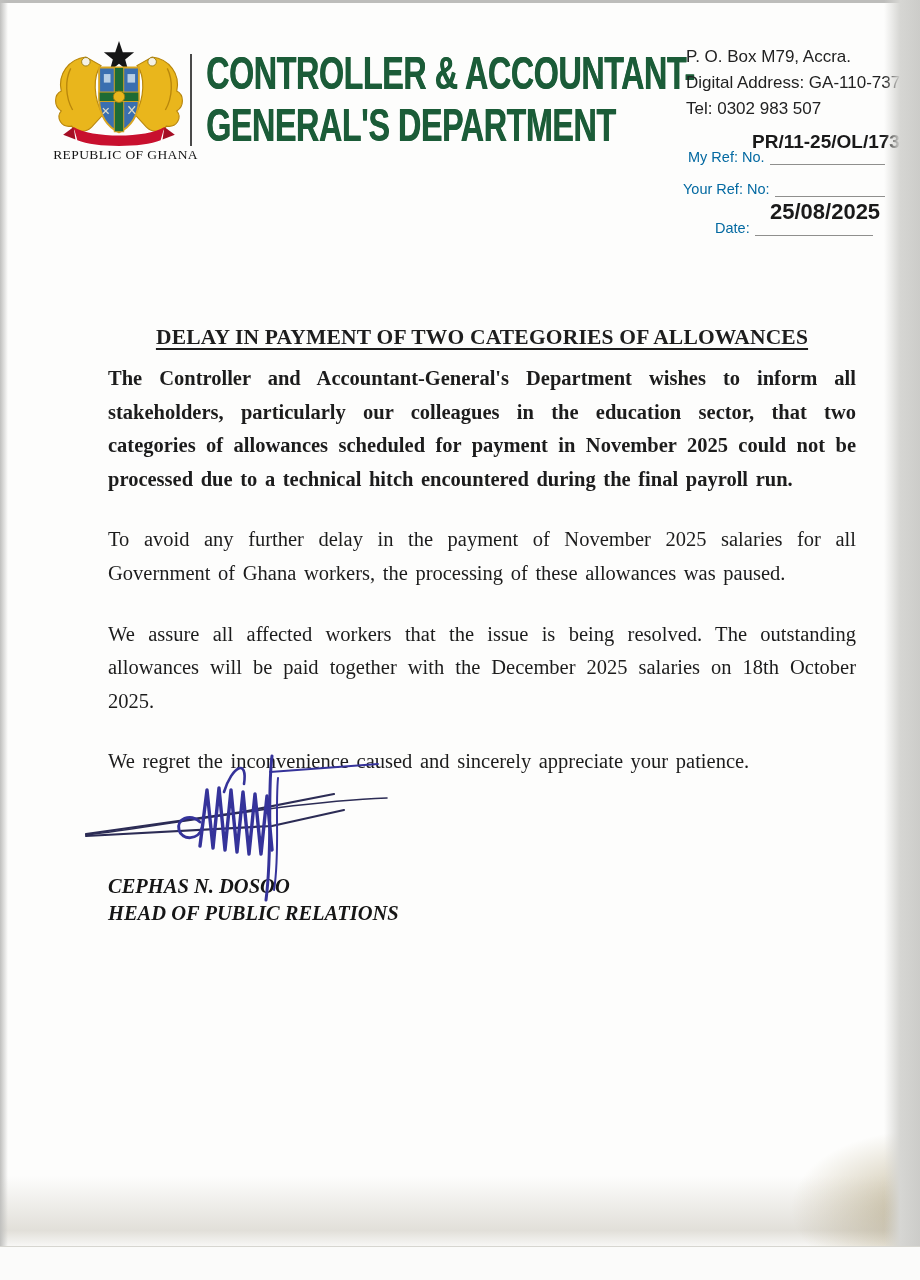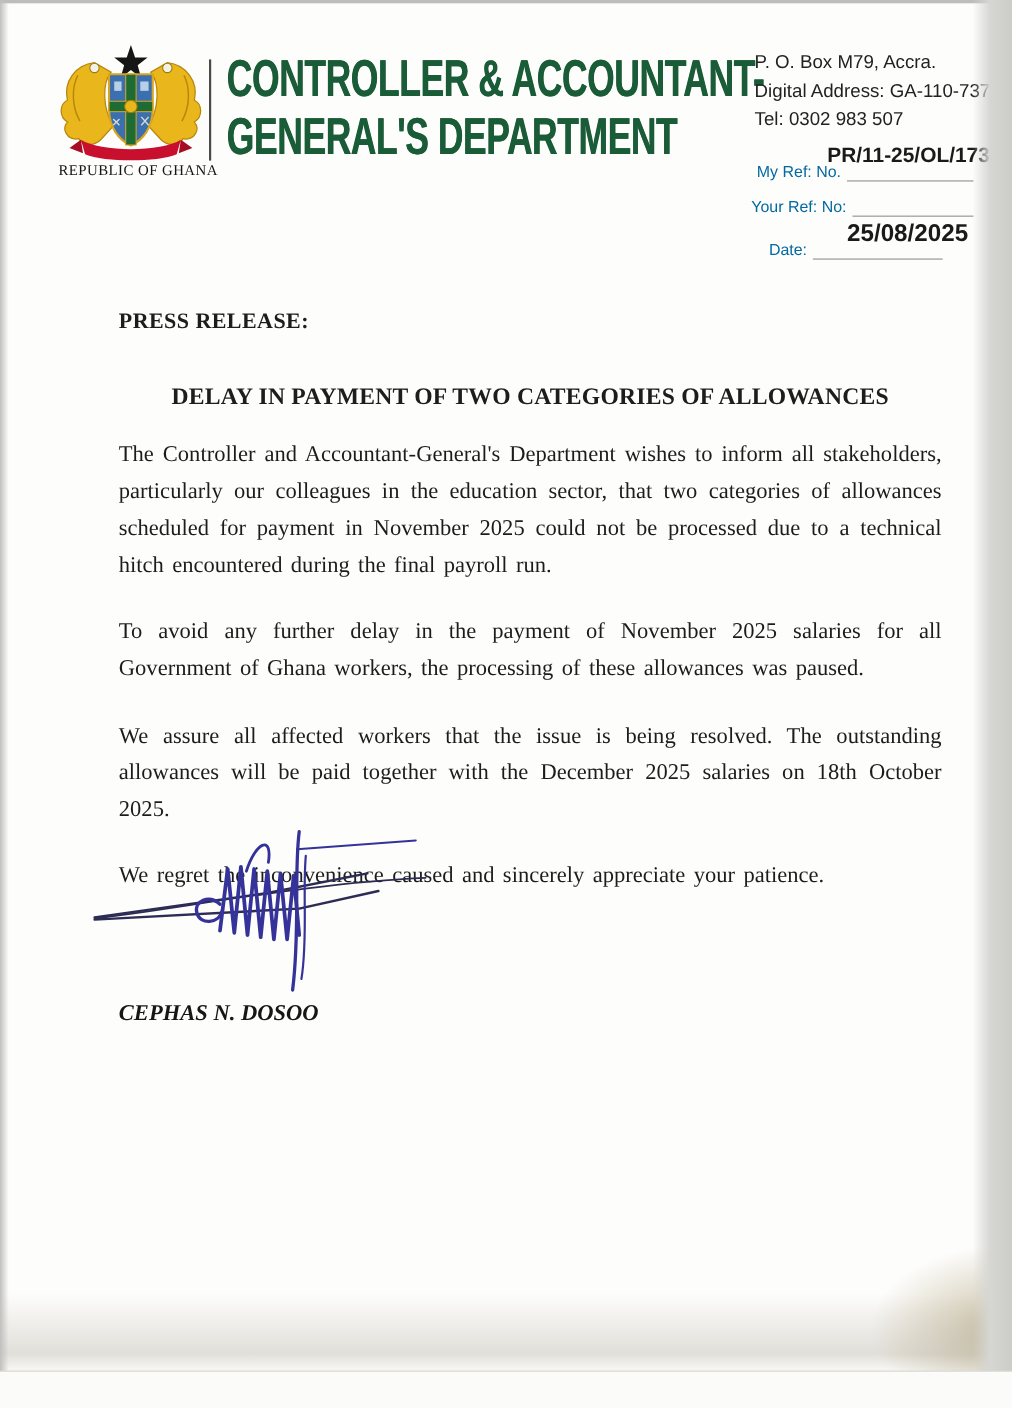--- a/index.html
+++ b/index.html
@@ -45,34 +45,34 @@
   .ref-value { position:absolute; z-index:2; font-family:"Liberation Sans", sans-serif; font-weight:700; color:#1a1a1a; white-space:nowrap; }
   .my-ref-value  { left:752px; top:131px; font-size:19px; }
   .date-value    { left:770px; top:199px; font-size:22px; }
   .ref-row {
     position:absolute; display:flex; align-items:flex-end; z-index:2;
     font-family:"Liberation Sans", sans-serif; font-size:14.5px; color:#0369a1; white-space:nowrap;
   }
   .ref-row .ref-line { flex:1; height:15px; margin-left:5px; border-bottom:1.4px solid #8f8f8d; }
   .ref-row.my   { left:688px; top:149px; width:197px; }
   .ref-row.your { left:683px; top:181px; width:202px; }
-  .ref-row.date { left:699px; top:220px; width:158px;justify-content:center; }
+  .ref-row.date { left:715px; top:220px; width:158px;justify-content:center; }
 
   
   .content { position:absolute; left:108px; top:281px; width:748px; z-index:2; }
   .kicker { font-weight:700; font-size:20px; letter-spacing:0.4px; }
   .doc-title {
     margin-top:44px; text-align:center; font-weight:700; font-size:21.5px; letter-spacing:0.2px;
-    text-decoration-thickness:2px; text-underline-offset:4px;
+    text-decoration:underline; text-decoration-thickness:2px; text-underline-offset:4px;
   }
   .content p {
     margin:27px 0 0 0; font-size:20.5px; line-height:1.64;
     text-align:justify; word-spacing:2.5px; color:#1c1c1c;
   }
-  .content p.first { margin-top:24px; }
+  .content p.first { margin-top:12px;font-weight:bold; }
   .content p.last-line { text-align:left; }
   .signatory { margin-top:94px; font-weight:700; font-size:20.5px; line-height:1.3; color:#161616;font-style:italic; }
   .signatory div { white-space:nowrap; }
 
   
   .signature { position:absolute; left:82px; top:750px; z-index:3; }
 </style>
 </head>
 <body>
 
@@ -136,29 +136,29 @@
     <span class="ref-line"></span>
   </div>
 
   <div class="ref-value date-value">25/08/2025</div>
   <div class="ref-row date">
     <span>Date:</span>
     <span class="ref-line"></span>
   </div>
 
   <div class="content">
-    <div class="kicker">PRESS RELEASE:</div>
     <div class="doc-title">DELAY IN PAYMENT OF TWO CATEGORIES OF ALLOWANCES</div>
     <p class="first">The Controller and Accountant-General's Department wishes to inform all stakeholders, particularly our colleagues in the education sector, that two categories of allowances scheduled for payment in November 2025 could not be processed due to a technical hitch encountered during the final payroll run.</p>
     <p>To avoid any further delay in the payment of November 2025 salaries for all Government of Ghana workers, the processing of these allowances was paused.</p>
     <p>We assure all affected workers that the issue is being resolved. The outstanding allowances will be paid together with the December 2025 salaries on 18th October 2025.</p>
     <p class="last-line">We regret the inconvenience caused and sincerely appreciate your patience.</p>
 
     <div class="signatory">
       <div>CEPHAS N. DOSOO</div>
+      <div>HEAD OF PUBLIC RELATIONS</div>
     </div>
   </div>
 
   <div class="signature">
     <svg width="310" height="155" viewBox="0 0 310 155" xmlns="http://www.w3.org/2000/svg" fill="none" stroke="#35339a" stroke-linecap="round" stroke-linejoin="round">
 
       <path d="M4,84 L160,62 L252,44" stroke="#2c2c55" stroke-width="2.2"></path>
       <path d="M4,86 L190,76 L262,60" stroke="#2c2c55" stroke-width="2.2"></path>
       <path d="M4,85 C70,78 200,52 305,48" stroke="#2c2c55" stroke-width="1.6"></path>
 

